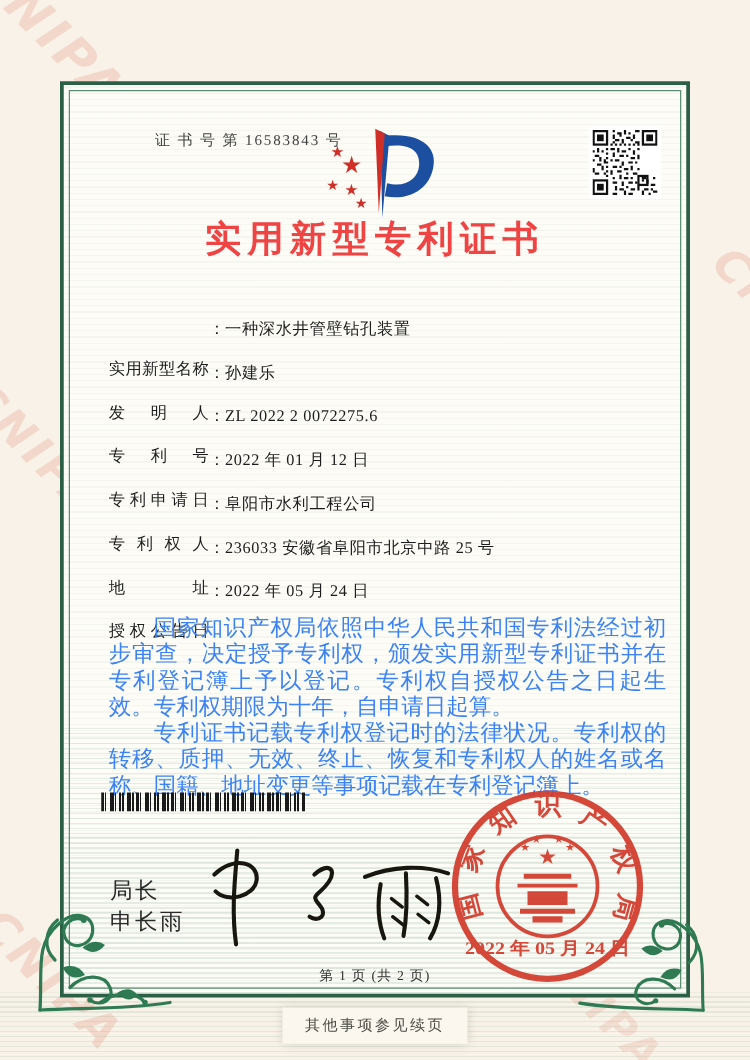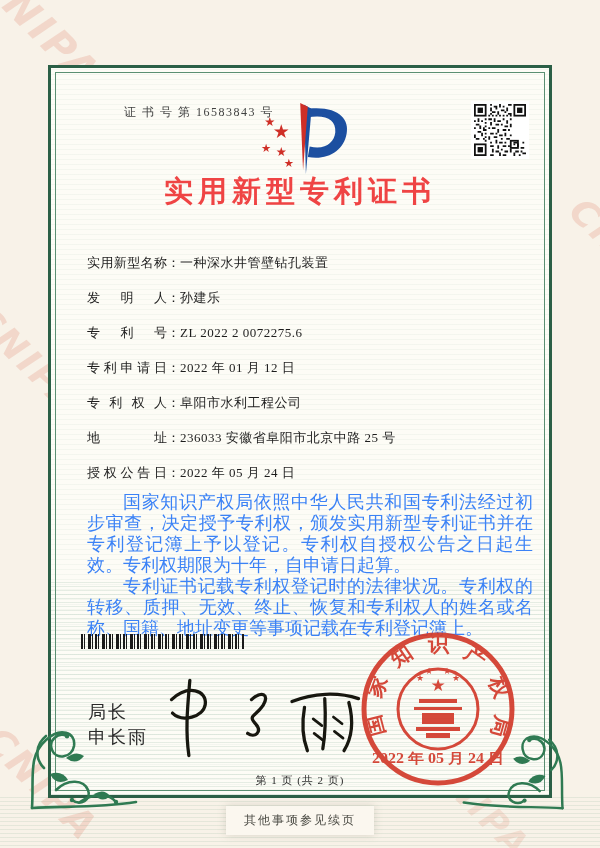--- a/index.html
+++ b/index.html
@@ -35,21 +35,21 @@
   .cert-no { position:absolute; left:28px; top:36px; font-size:12px; letter-spacing:1.5px; color:#414141;margin-left:45px; }
 
   .logo { position:absolute; left:205px; top:34px; }
   .qr { position:absolute; left:420px; top:33px; background:#fff; padding:3px; }
 
   .title { position:absolute; left:0; top:104px; width:100%; text-align:center;
            font-size:29px; font-weight:bold; letter-spacing:5px; color:#ef4444; }
 
   .fields { position:absolute; left:36px; top:186px; width:452px; }
   .frow { position:relative; height:35px; font-size:13px; color:#1d1d1d; white-space:nowrap; }
-  .flabel { display:inline-block; width:80px; text-align:justify; text-align-last:justify; vertical-align:top; }
+  .flabel { display:inline-block; width:80px; text-align:justify; text-align-last:justify; vertical-align:top;margin-top:32px; }
   .fvalue { letter-spacing:0.5px; }
   .fpair2 { position:absolute; left:278px; top:0; }
 
   .body-text { position:absolute; left:36px; top:424px; width:446px; font-size:18px;
                line-height:21px; color:#3b82f6; text-align:justify; }
   .body-text p { text-indent:2em; }
 
   .barcode { position:absolute; left:30px; top:566px; width:163px; height:15px;
     background:repeating-linear-gradient(90deg,
       #1a1a1a 0 2px, transparent 2px 3px,

